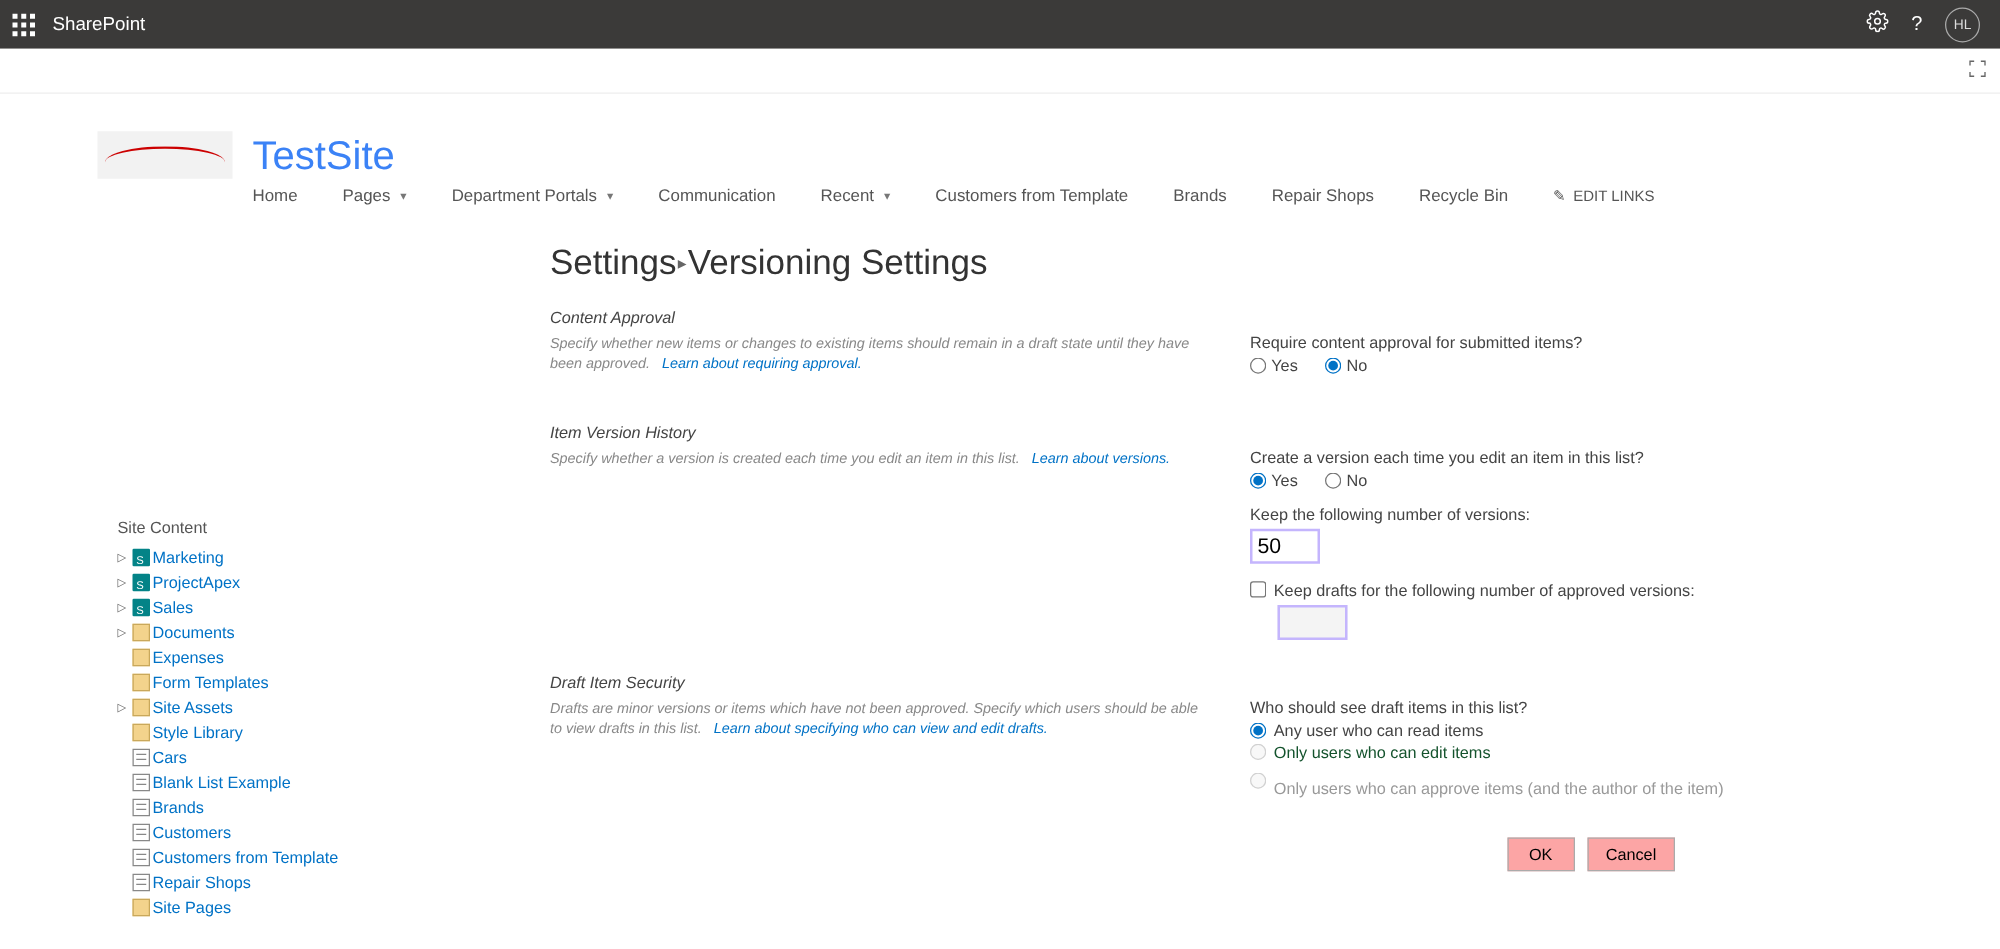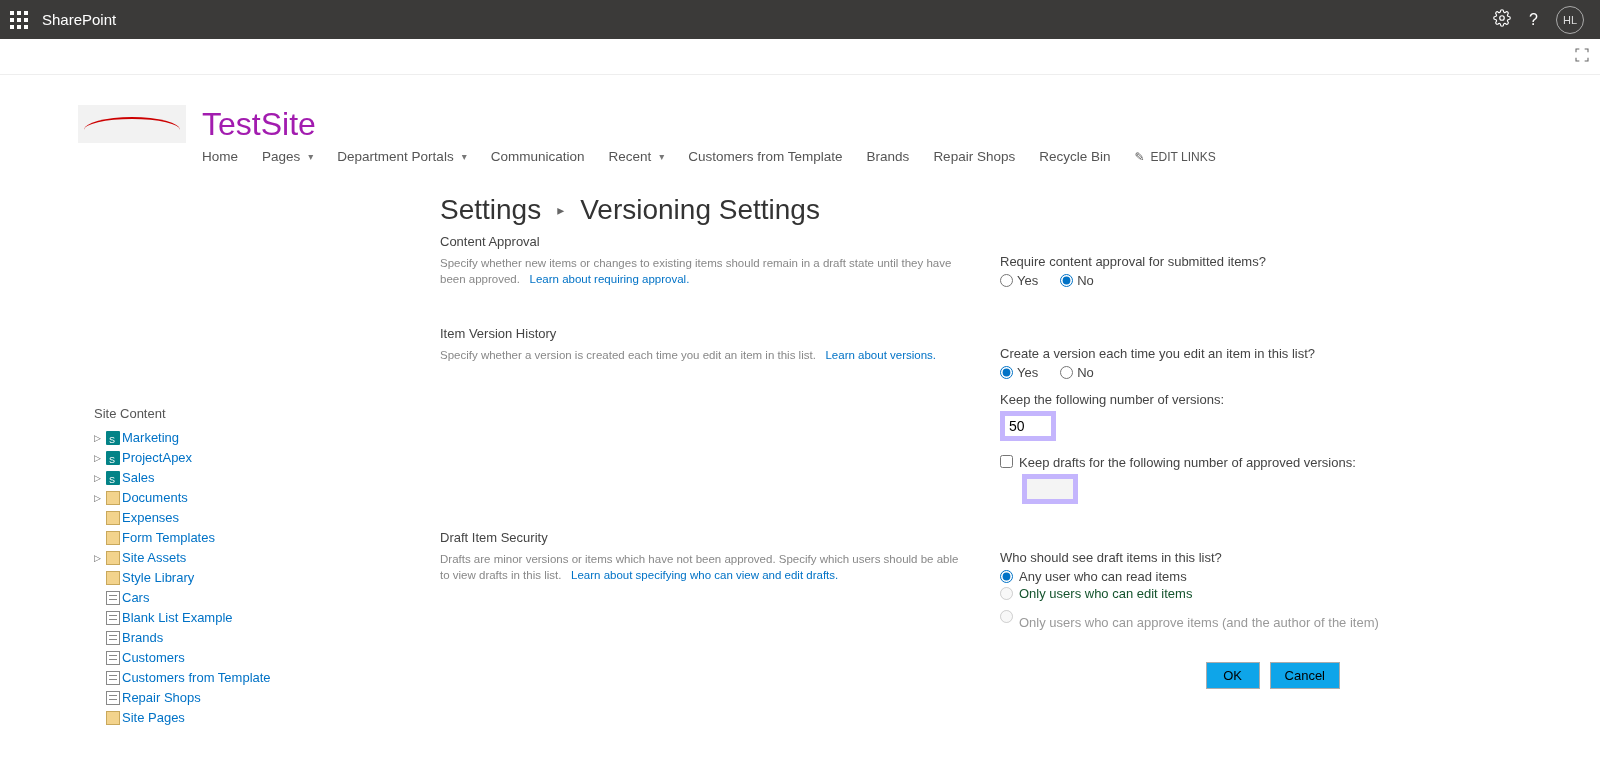--- a/index.html
+++ b/index.html
@@ -68,25 +68,25 @@
     content:"";
     position:absolute;
     top:12px; left:6px; right:6px;
     height:14px;
     border-top: 2px solid #c00;
     border-radius: 50% 50% 0 0 / 80% 80% 0 0;
   }
   .site-title {
     font-size: 32px;
     font-weight: 300;
-    color:#a21caf;
+    color:#3b82f6;
   }
   .top-nav {
     display:flex;
-    gap: 24px;
+    gap: 36px;
     margin-left: 124px;
     margin-top: 6px;
     align-items:center;
     font-size: 13.5px;
     color:#555;
   }
   .top-nav .nav-item { cursor:pointer; display:flex; align-items:center; gap:8px;}
   .chev {
     font-size:10px; color:#777;
   }
@@ -143,35 +143,36 @@
 
   
   .main {
     flex:1;
     padding: 0 40px 40px 100px;
   }
   .page-title {
     font-size: 28px;
     font-weight: 300;
     color:#333;
-    margin-bottom: 8px;
+    margin-bottom: 20px;
     display:flex;
     align-items:center;
-    gap: 16px;
+    gap: 1px;
   }
   .page-title .crumb { cursor:pointer; }
   .page-title .sep { font-size:14px; color:#666; }
 
   .section {
     display:flex;
     margin-bottom: 26px;
   }
   .section-left {
     width: 560px;
     padding-right: 40px;
+    font-style: italic;
   }
   .section-title {
     font-size: 13px;
     color:#444;
     margin-bottom: 6px;
   }
   .section-desc {
     font-size: 11.5px;
     color:#888;
     line-height:1.4;
@@ -184,40 +185,40 @@
     padding-top: 20px;
   }
   .form-label { margin-bottom: 4px; }
   .radio-row { display:flex; gap: 22px; align-items:center; margin-bottom:12px;}
   .radio-row label { display:flex; gap:4px; align-items:center; cursor:pointer;}
   input[type="radio"] { accent-color:#0072c6; cursor:pointer;}
   input[type="checkbox"] { accent-color:#0072c6; margin-right:6px; cursor:pointer;}
   .text-input {
     width: 56px;
     padding: 2px 4px;
-    border: 5px solid #c4b5fd;
-    font-size:14px;
+    border: 2px solid #c4b5fd;
+    font-size:17px;
   }
   .text-input.disabled { background:#f4f4f4; color:#aaa;}
   .checkbox-row { display:flex; align-items:flex-start; margin:8px 0 4px 0;}
   .sub-input-row { margin-left: 22px; }
   .draft-options label { display:flex; align-items:center; gap:6px; margin:2px 0; cursor:pointer;}
 
   .buttons {
     display:flex;
     gap: 10px;
     margin-top: 30px;
     justify-content:flex-end;
     padding-right: 220px;
   }
   .btn {
     min-width: 54px;
     padding: 5px 14px;
     border: 1px solid #ababab;
-    background:#0ea5e9;
+    background:#fca5a5;
     font-size: 13px;
     cursor:pointer;
   }
 </style>
 </head>
 <body>
 
 <div class="suite-bar">
   <div class="suite-left">
     <div class="waffle">

